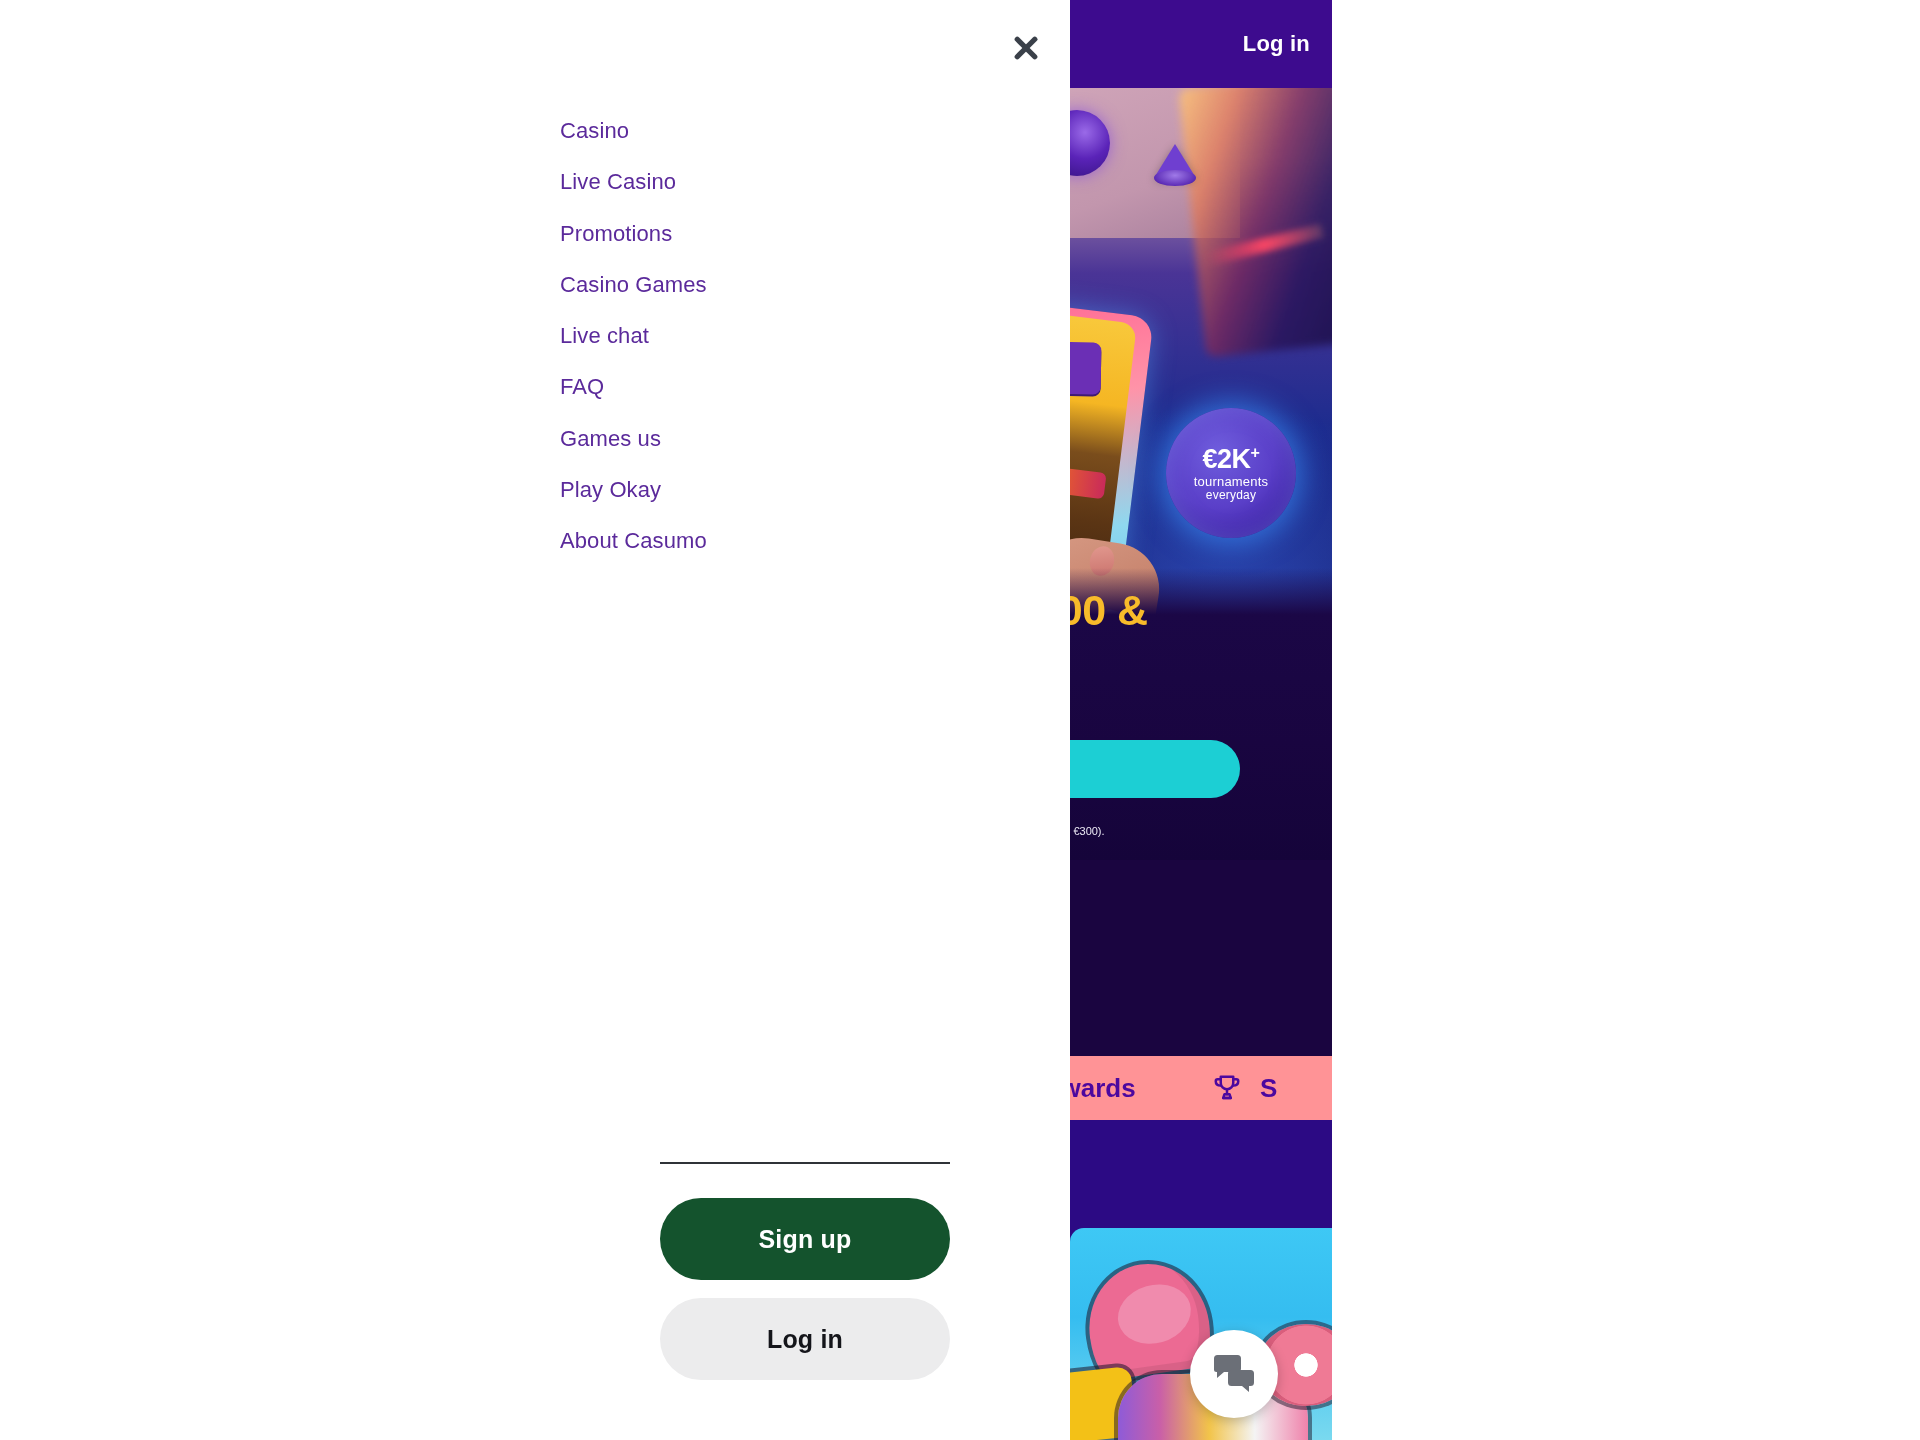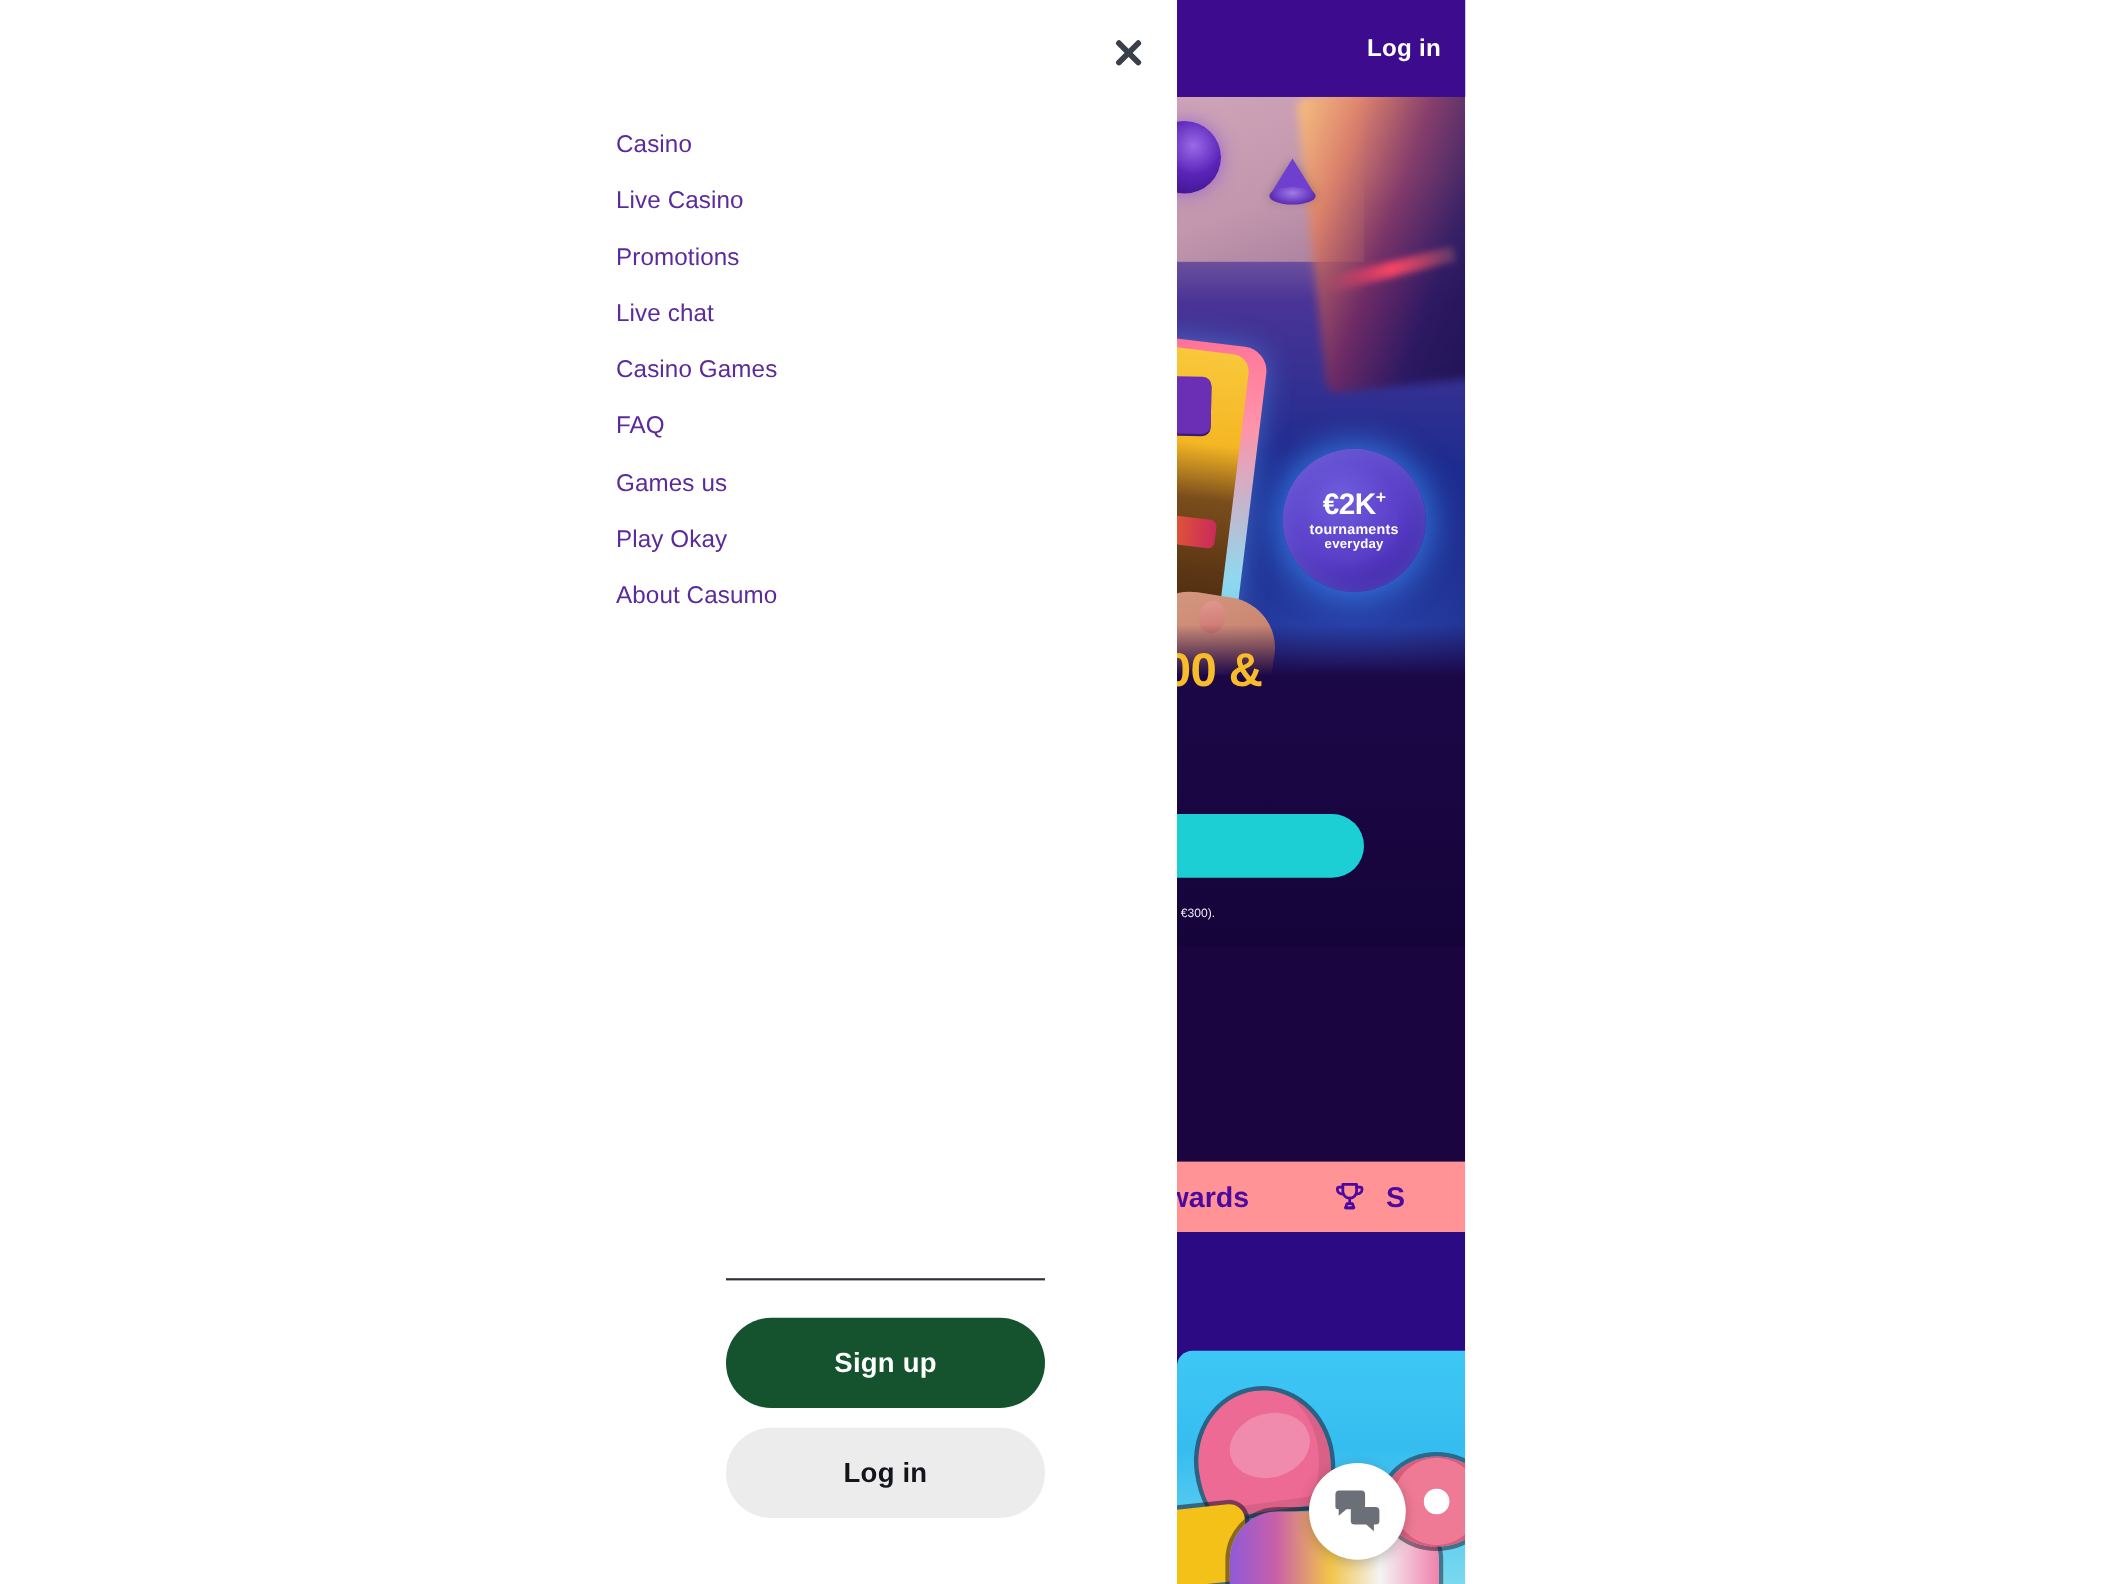--- a/index.html
+++ b/index.html
@@ -272,21 +272,21 @@
   #hero-orb-amount {
     color: #ffffff;
     font-size: 27px;
     font-weight: 800;
     line-height: 1;
     letter-spacing: -0.5px;
   }
   #hero-orb-amount sup { font-size: 16px; }
   #hero-orb-sub1, #hero-orb-sub2 {
     color: #ffffff;
-    font-weight: 700;
+    font-weight: 400;
     line-height: 1.05;
     letter-spacing: 0.2px;
   }
   #hero-orb-sub1 { font-size: 13px; margin-top: 2px; }
   #hero-orb-sub2 { font-size: 12px; }
 
   
   #offer-block {
     position: absolute;
     left: 0;
@@ -550,22 +550,22 @@
       <svg width="30" height="30" viewBox="0 0 24 24" stroke="#3a4049" stroke-width="4.2" stroke-linecap="round">
         <line x1="5" y1="5" x2="19" y2="19"></line>
         <line x1="19" y1="5" x2="5" y2="19"></line>
       </svg>
     </button>
 
     <nav id="menu-nav">
       <a class="menu-item">Casino</a>
       <a class="menu-item">Live Casino</a>
       <a class="menu-item">Promotions</a>
+      <a class="menu-item">Casino Games</a>
       <a class="menu-item">Live chat</a>
-      <a class="menu-item">Casino Games</a>
       <a class="menu-item">FAQ</a>
       <a class="menu-item">Games us</a>
       <a class="menu-item">Play Okay</a>
       <a class="menu-item">About Casumo</a>
     </nav>
 
     <div id="menu-divider"></div>
 
     <button class="drawer-btn" id="signup-button">Sign up</button>
     <button class="drawer-btn" id="login-button-drawer">Log in</button>

